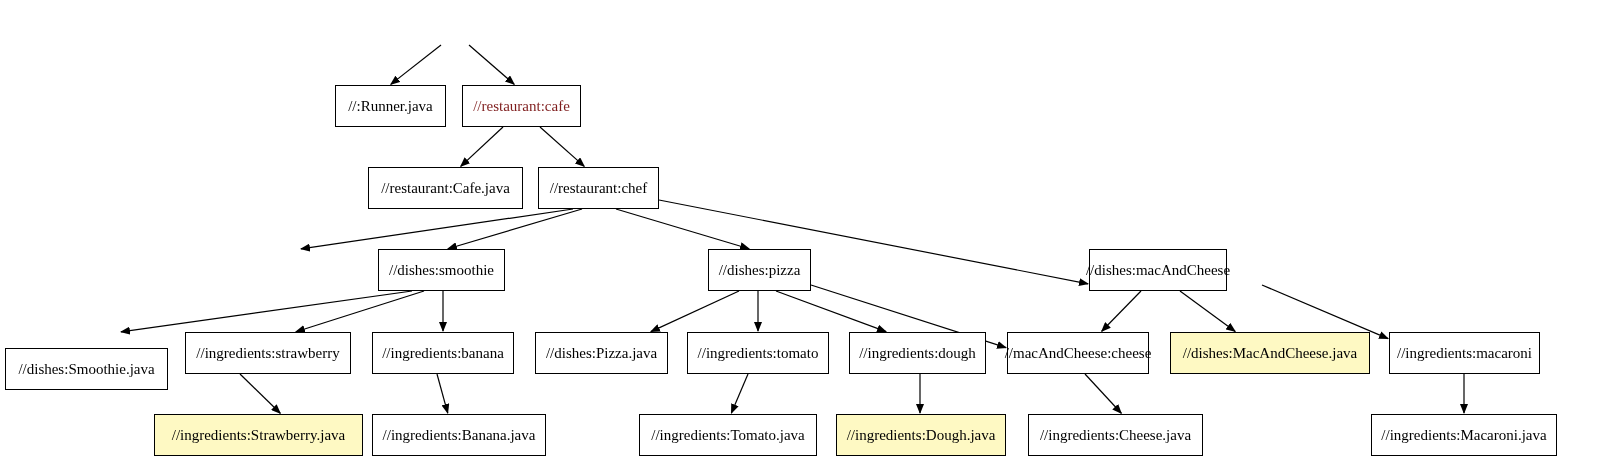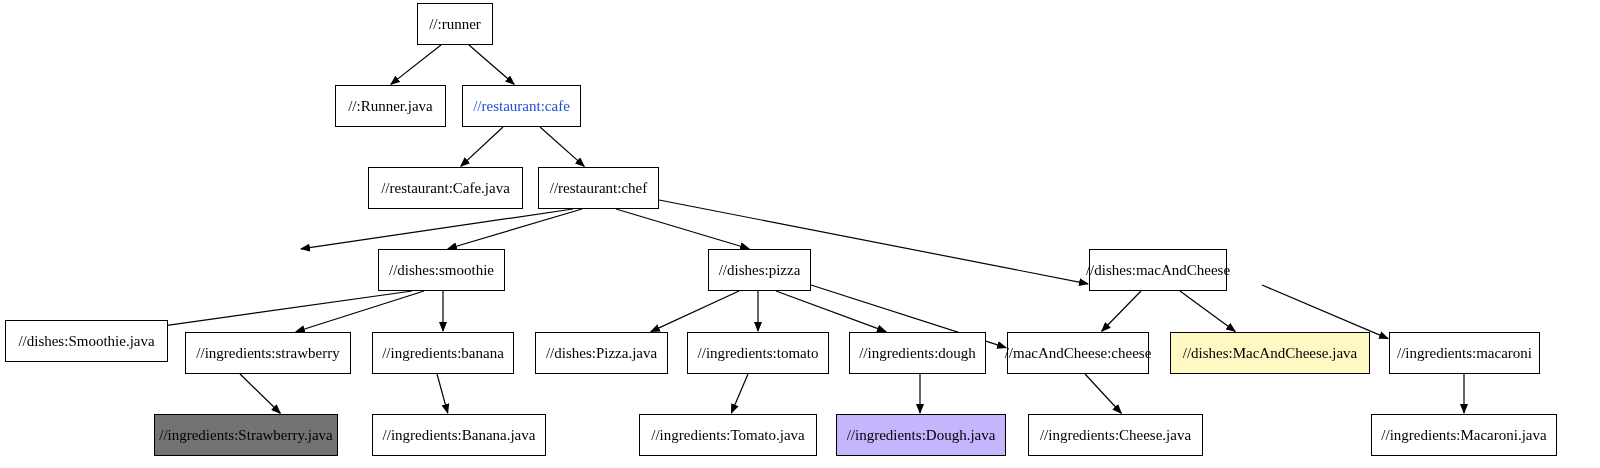--- a/index.html
+++ b/index.html
@@ -85,45 +85,42 @@
         <line x1="240" y1="374" x2="280.2842180516228" y2="413.3016761479247" stroke="#000000" stroke-width="1.2" marker-end="url(#arrowhead)"></line>
         <line x1="437" y1="374" x2="447.73484351697897" y2="413.03579460719624" stroke="#000000" stroke-width="1.2" marker-end="url(#arrowhead)"></line>
         <line x1="748" y1="374" x2="731.3911406403448" y2="413.0796690815415" stroke="#000000" stroke-width="1.2" marker-end="url(#arrowhead)"></line>
         <line x1="920" y1="374" x2="920" y2="413" stroke="#000000" stroke-width="1.2" marker-end="url(#arrowhead)"></line>
         <line x1="1085" y1="374" x2="1121.3209580183825" y2="413.26590056041357" stroke="#000000" stroke-width="1.2" marker-end="url(#arrowhead)"></line>
         <line x1="1464" y1="374" x2="1464" y2="413" stroke="#000000" stroke-width="1.2" marker-end="url(#arrowhead)"></line>
       </g>
   </svg>
 
   <div id="node-layer">
-      <div class="graph-node" style="left: 417px; top: 3px; width: 76px; height: 42px; border-color: rgb(0, 0, 0); background: rgb(255, 255, 255); color: rgb(0, 0, 0);">
-        <span class="node-label">//:runner</span>
-      </div>
       <div class="graph-node" style="left: 335px; top: 85px; width: 111px; height: 42px; border-color: rgb(0, 0, 0); background: rgb(255, 255, 255); color: rgb(0, 0, 0);">
         <span class="node-label">//:Runner.java</span>
       </div>
-      <div class="graph-node" style="left: 462px; top: 85px; width: 119px; height: 42px; border-color: rgb(0, 0, 0); background: rgb(255, 255, 255); color: #1d4ed8;">
+      <div class="graph-node" style="left: 462px; top: 85px; width: 119px; height: 42px; border-color: rgb(0, 0, 0); background: rgb(255, 255, 255); color: #7f1d1d;">
         <span class="node-label">//restaurant:cafe</span>
       </div>
       <div class="graph-node" style="left: 368px; top: 167px; width: 155px; height: 42px; border-color: rgb(0, 0, 0); background: rgb(255, 255, 255); color: rgb(0, 0, 0);">
         <span class="node-label">//restaurant:Cafe.java</span>
       </div>
       <div class="graph-node" style="left: 538px; top: 167px; width: 121px; height: 42px; border-color: rgb(0, 0, 0); background: rgb(255, 255, 255); color: rgb(0, 0, 0);">
         <span class="node-label">//restaurant:chef</span>
       </div>
       <div class="graph-node" style="left: 378px; top: 249px; width: 127px; height: 42px; border-color: rgb(0, 0, 0); background: rgb(255, 255, 255); color: rgb(0, 0, 0);">
         <span class="node-label">//dishes:smoothie</span>
       </div>
       <div class="graph-node" style="left: 708px; top: 249px; width: 103px; height: 42px; border-color: rgb(0, 0, 0); background: rgb(255, 255, 255); color: rgb(0, 0, 0);">
         <span class="node-label">//dishes:pizza</span>
       </div>
       <div class="graph-node" style="left: 1089px; top: 249px; width: 138px; height: 42px; border-color: rgb(0, 0, 0); background: rgb(255, 255, 255); color: rgb(0, 0, 0);">
         <span class="node-label">//dishes:macAndCheese</span>
       </div>
-      <div class="graph-node" style="left: 5px; top: 320px; width: 163px; height: 42px; border-color: rgb(0, 0, 0); background: rgb(255, 255, 255); color: rgb(0, 0, 0);">
+      <div class="graph-node" style="left: 5px; top: 348px; width: 163px; height: 42px; border-color: rgb(0, 0, 0); background: rgb(255, 255, 255); color: rgb(0, 0, 0);">
         <span class="node-label">//dishes:Smoothie.java</span>
       </div>
       <div class="graph-node" style="left: 185px; top: 332px; width: 166px; height: 42px; border-color: rgb(0, 0, 0); background: rgb(255, 255, 255); color: rgb(0, 0, 0);">
         <span class="node-label">//ingredients:strawberry</span>
       </div>
       <div class="graph-node" style="left: 372px; top: 332px; width: 142px; height: 42px; border-color: rgb(0, 0, 0); background: rgb(255, 255, 255); color: rgb(0, 0, 0);">
         <span class="node-label">//ingredients:banana</span>
       </div>
       <div class="graph-node" style="left: 535px; top: 332px; width: 133px; height: 42px; border-color: rgb(0, 0, 0); background: rgb(255, 255, 255); color: rgb(0, 0, 0);">
         <span class="node-label">//dishes:Pizza.java</span>
@@ -136,30 +133,30 @@
       </div>
       <div class="graph-node" style="left: 1007px; top: 332px; width: 142px; height: 42px; border-color: rgb(0, 0, 0); background: rgb(255, 255, 255); color: rgb(0, 0, 0);">
         <span class="node-label">//macAndCheese:cheese</span>
       </div>
       <div class="graph-node" style="left: 1170px; top: 332px; width: 200px; height: 42px; border-color: rgb(0, 0, 0); background: #fef9c3; color: rgb(0, 0, 0);">
         <span class="node-label">//dishes:MacAndCheese.java</span>
       </div>
       <div class="graph-node" style="left: 1389px; top: 332px; width: 151px; height: 42px; border-color: rgb(0, 0, 0); background: rgb(255, 255, 255); color: rgb(0, 0, 0);">
         <span class="node-label">//ingredients:macaroni</span>
       </div>
-      <div class="graph-node" style="left: 154px; top: 414px; width: 184px; height: 42px; border-color: rgb(0, 0, 0); background: #737373; color: rgb(0, 0, 0);">
+      <div class="graph-node" style="left: 154px; top: 414px; width: 209px; height: 42px; border-color: rgb(0, 0, 0); background: #fef9c3; color: rgb(0, 0, 0);">
         <span class="node-label">//ingredients:Strawberry.java</span>
       </div>
       <div class="graph-node" style="left: 372px; top: 414px; width: 174px; height: 42px; border-color: rgb(0, 0, 0); background: rgb(255, 255, 255); color: rgb(0, 0, 0);">
         <span class="node-label">//ingredients:Banana.java</span>
       </div>
       <div class="graph-node" style="left: 639px; top: 414px; width: 178px; height: 42px; border-color: rgb(0, 0, 0); background: rgb(255, 255, 255); color: rgb(0, 0, 0);">
         <span class="node-label">//ingredients:Tomato.java</span>
       </div>
-      <div class="graph-node" style="left: 836px; top: 414px; width: 170px; height: 42px; border-color: rgb(0, 0, 0); background: #c4b5fd; color: rgb(0, 0, 0);">
+      <div class="graph-node" style="left: 836px; top: 414px; width: 170px; height: 42px; border-color: rgb(0, 0, 0); background: #fef9c3; color: rgb(0, 0, 0);">
         <span class="node-label">//ingredients:Dough.java</span>
       </div>
       <div class="graph-node" style="left: 1028px; top: 414px; width: 175px; height: 42px; border-color: rgb(0, 0, 0); background: rgb(255, 255, 255); color: rgb(0, 0, 0);">
         <span class="node-label">//ingredients:Cheese.java</span>
       </div>
       <div class="graph-node" style="left: 1371px; top: 414px; width: 186px; height: 42px; border-color: rgb(0, 0, 0); background: rgb(255, 255, 255); color: rgb(0, 0, 0);">
         <span class="node-label">//ingredients:Macaroni.java</span>
       </div>
     </div>
 

